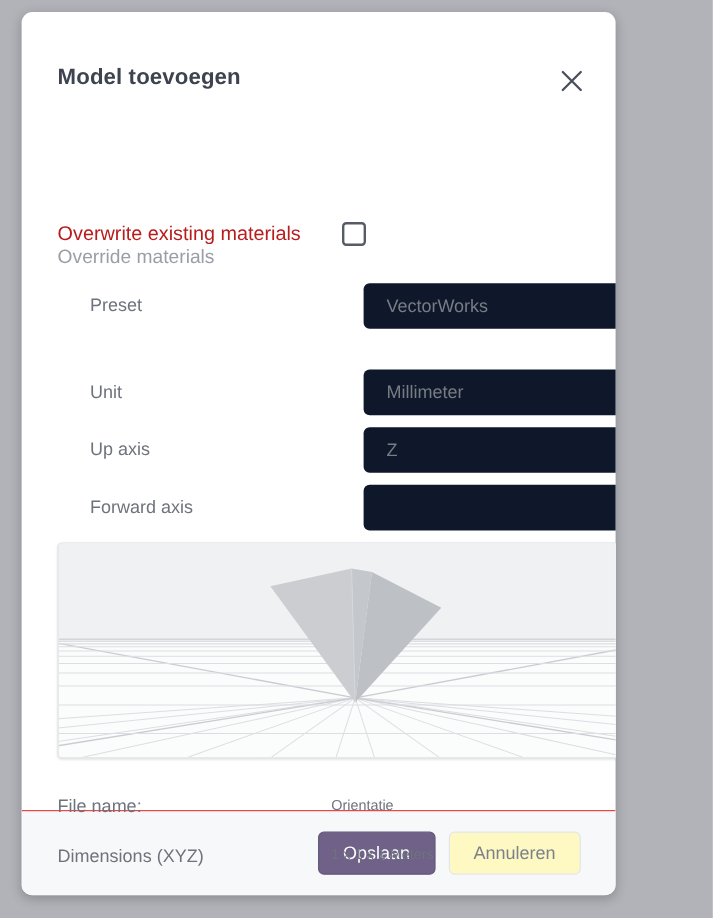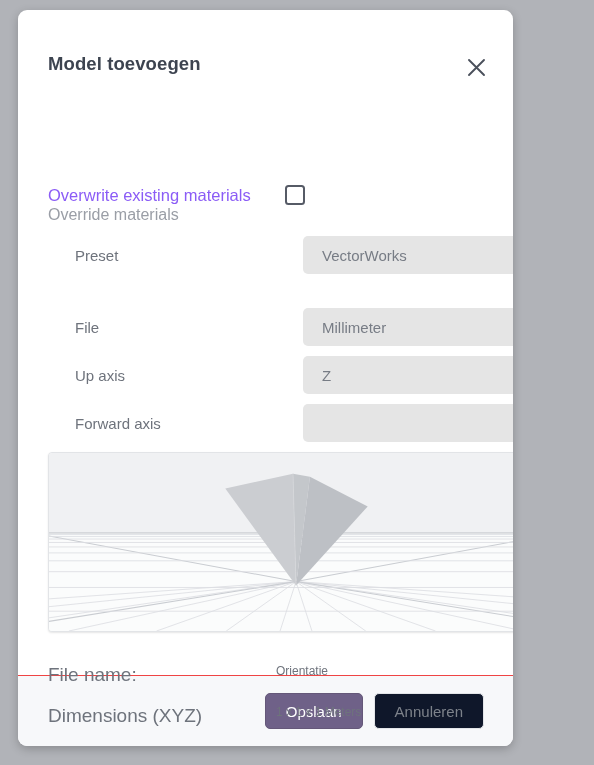--- a/index.html
+++ b/index.html
@@ -73,21 +73,21 @@
     left: 30px;
     top: 96px;
     width: 497px;
     height: 42px;
   }
   .overwrite-label {
     position: absolute;
     left: 0;
     top: 0;
     font-size: 16.5px;
-    color: #8b5cf6;
+    color: #b91c1c;
     line-height: 22px;
     white-space: nowrap;
   }
   .overwrite-sub {
     position: absolute;
     left: 0;
     top: 24px;
     font-size: 16px;
     color: #9a9ea6;
     line-height: 14px;
@@ -121,21 +121,21 @@
     font-size: 15px;
     color: #6e737c;
     white-space: nowrap;
   }
   .select {
     position: absolute;
     left: 228px;
     top: 0;
     width: 268px;
     height: 38px;
-    background: #e5e5e5;
+    background: #0f172a;
     border-radius: 5px;
     display: flex;
     align-items: center;
     cursor: pointer;
   }
   .select-value {
     font-size: 15px;
     color: #777c85;
     margin-left: 19px;
     white-space: nowrap;
@@ -174,21 +174,21 @@
   .info-row {
     position: absolute;
     left: 30px;
     width: 497px;
     height: 20px;
   }
   .info-key {
     position: absolute;
     left: 0;
     top: 0;
-    font-size: 19px;
+    font-size: 15px;
     color: #6e737c;
     white-space: nowrap;
   }
   .info-val {
     position: absolute;
     left: 228px;
     top: 0;
     font-size: 12px;
     color: #6e737c;
     white-space: nowrap;
@@ -218,21 +218,21 @@
     justify-content: center;
     padding: 0 20px;
   }
   #save-button {
     background: #6f6188;
     color: #ffffff;
     border: 1px solid #655879;
     min-width: 91px;
   }
   #cancel-button {
-    background: #0f172a;
+    background: #fef9c3;
     color: #7d828a;
     border: 1px solid #e3e5e8;
     min-width: 97px;
   }
 </style>
 </head>
 <body>
 
 <div id="dialog">
 
@@ -261,21 +261,21 @@
         <span class="select-value">VectorWorks</span>
         <span class="chevron">
           <svg width="15" height="10" viewBox="0 0 15 10">
             <path d="M1.5 2 L7.5 8 L13.5 2" stroke="#4d525b" stroke-width="2" fill="none" stroke-linecap="round" stroke-linejoin="round"></path>
           </svg>
         </span>
       </div>
     </div>
 
     <div class="form-row row-unit">
-      <div class="form-label">File</div>
+      <div class="form-label">Unit</div>
       <div class="select">
         <span class="select-value">Millimeter</span>
         <span class="chevron">
           <svg width="15" height="10" viewBox="0 0 15 10">
             <path d="M1.5 2 L7.5 8 L13.5 2" stroke="#4d525b" stroke-width="2" fill="none" stroke-linecap="round" stroke-linejoin="round"></path>
           </svg>
         </span>
       </div>
     </div>
 

